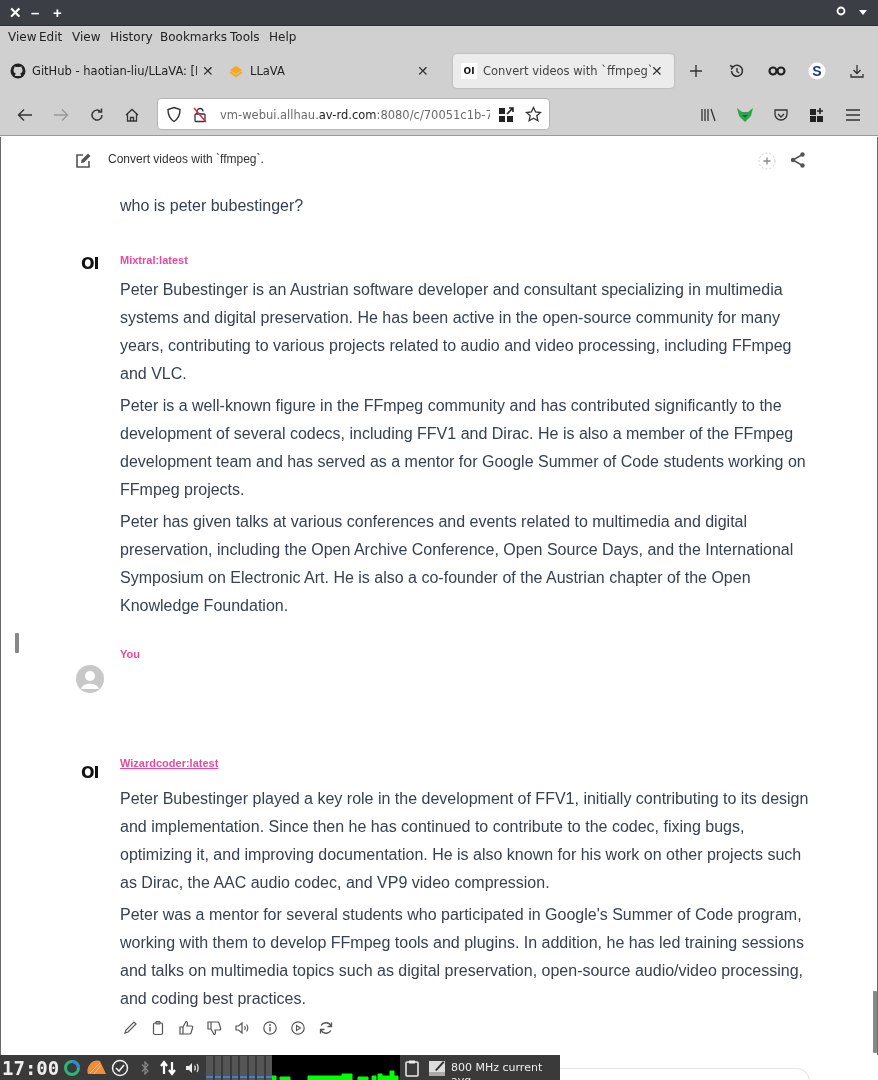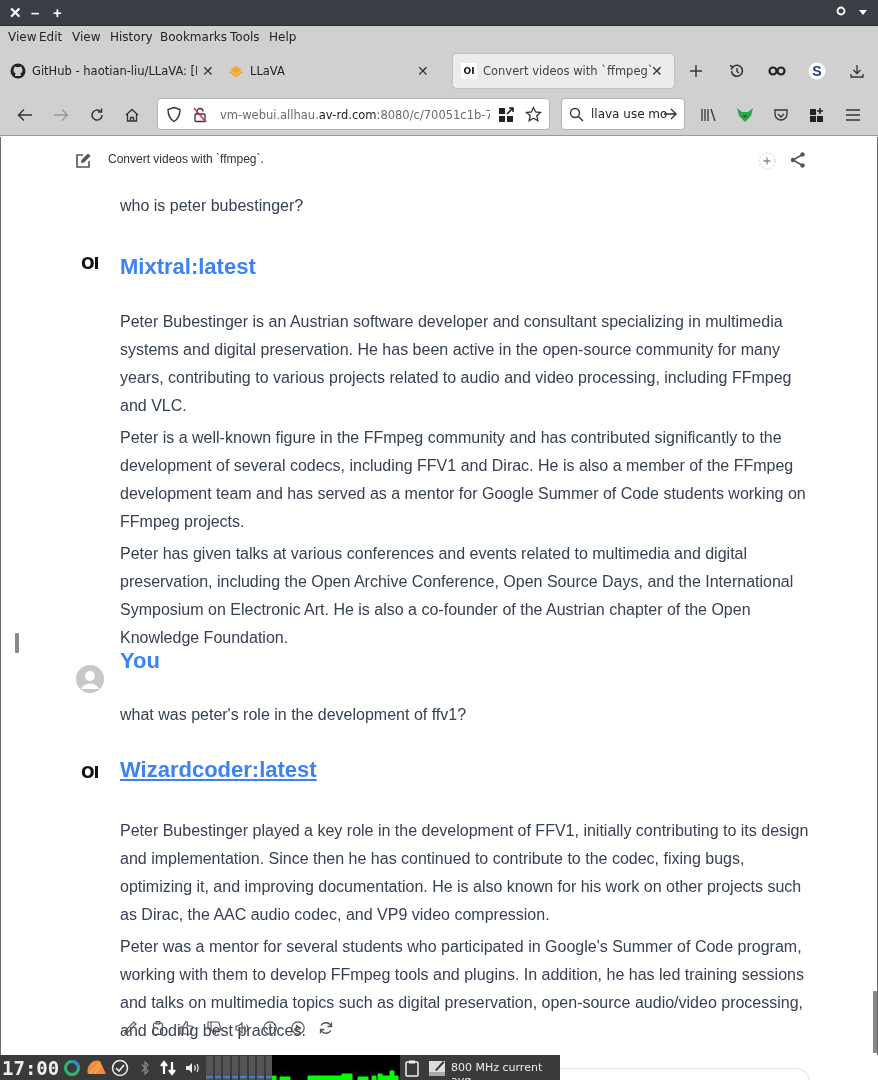--- a/index.html
+++ b/index.html
@@ -19,23 +19,23 @@
   .tbtn { position: absolute; top: 12px; width: 22px; height: 22px; display: flex; align-items: center; justify-content: center; color: #333; }
   .navbar { position: absolute; left: 0; top: 94px; width: 878px; height: 42px; background: #d0d0d0; border-bottom: 1px solid #9a9a9a; }
   .nbtn { position: absolute; top: 10px; width: 22px; height: 22px; display: flex; align-items: center; justify-content: center; color: #333; }
   .urlbar { position: absolute; left: 157px; top: 4px; width: 393px; height: 32px; background: #fff; border: 1px solid #b5b5b5; border-radius: 4px; font-family: "DejaVu Sans", sans-serif; font-size: 11.5px; color: #6b6b6b; }
   .urlbar .url { position: absolute; left: 62px; top: 9px; white-space: nowrap; width: 270px; overflow: hidden; }
   .urlbar .url b { color: #222; font-weight: normal; }
   .searchbar { position: absolute; left: 561px; top: 4px; width: 124px; height: 32px; background: #fff; border: 1px solid #b5b5b5; border-radius: 4px; font-family: "DejaVu Sans", sans-serif; font-size: 12px; color: #222; }
   .page { position: absolute; left: 0; top: 137px; width: 878px; height: 918px; background: #fff; border-left: 1px solid #6a6a6a; border-right: 1px solid #6a6a6a; overflow: hidden; }
   .chat-header { position: absolute; left: 0; top: 0; width: 876px; height: 48px; }
   .chat-header .ttl { position: absolute; left: 107px; top: 15px; font-size: 12px; color: #333; }
-  .msg-text { position: absolute; left: 119px; width: 690px; font-size: 16px; line-height: 28px; color: #374151; margin-top: 32px; }
+  .msg-text { position: absolute; left: 119px; width: 690px; font-size: 16px; line-height: 28px; color: #374151; }
   .user-q { position: absolute; left: 119px; font-size: 16px; color: #374151; margin-top: 10px; }
-  .model-name { position: absolute; left: 119px; font-size: 22px; font-weight: bold; color: #3b82f6; }
+  .model-name { position: absolute; left: 119px; font-size: 11px; font-weight: bold; color: #ec4899; }
   .oi-logo { position: absolute; left: 80px; font-weight: 900; font-size: 16px; color: #111; letter-spacing: -1px; font-family: "DejaVu Sans", sans-serif; }
   .avatar { position: absolute; left: 75px; width: 28px; height: 28px; border-radius: 50%; background: #c8c8c8; overflow: hidden; }
   .actions { position: absolute; left: 119px; top: 881px; display: flex; gap: 8px; }
   .actions .ab { width: 20px; height: 20px; display: flex; align-items: center; justify-content: center; color: #555; }
   .scroll-thumb { position: absolute; left: 873px; top: 991px; width: 4px; height: 62px; background: #888; border-radius: 1px; }
   .left-marker { position: absolute; left: 15px; top: 633px; width: 4px; height: 20px; background: #888; border-radius: 1px; }
   .taskbar { position: absolute; left: 0; top: 1055px; width: 560px; height: 25px; background: #3a3a3a; color: #eee; }
   .taskbar .clock { position: absolute; left: 2px; top: 2px; font-family: "DejaVu Sans Mono", monospace; font-size: 19px; font-weight: bold; color: #eee; }
   .tray { position: absolute; top: 3px; width: 20px; height: 20px; display: flex; align-items: center; justify-content: center; }
   .cpubars { position: absolute; left: 206px; top: 1px; width: 66px; height: 24px; display: flex; gap: 2px; }
@@ -174,34 +174,20 @@
           <rect x="9" y="9" width="6" height="6" fill="#222"></rect>
           <path d="M9 7 L15 1 M11 1 H15 V5" fill="none" stroke="#222" stroke-width="1.6"></path>
         </svg>
     </span>
     <span style="position:absolute; left:367px; top:7px;">
       <svg width="17" height="17" viewBox="0 0 17 17">
           <path d="M8.5 1.5 L10.6 6 L15.5 6.5 L11.8 9.8 L12.9 14.8 L8.5 12.2 L4.1 14.8 L5.2 9.8 L1.5 6.5 L6.4 6 Z" fill="none" stroke="#333" stroke-width="1.3"></path>
         </svg>
     </span>
   </div>
-  <div class="searchbar">
-    <span style="position:absolute; left:7px; top:8px;">
-      <svg width="15" height="15" viewBox="0 0 15 15">
-          <circle cx="6" cy="6" r="4.5" fill="none" stroke="#333" stroke-width="1.4"></circle>
-          <path d="M9.5 9.5 L14 14" stroke="#333" stroke-width="1.5"></path>
-        </svg>
-    </span>
-    <span style="position:absolute; left:29px; top:8px;">llava use mo</span>
-    <span style="position:absolute; left:101px; top:8px;">
-      <svg width="15" height="14" viewBox="0 0 15 14">
-          <path d="M1 7 H13 M8 2 L13 7 L8 12" fill="none" stroke="#333" stroke-width="1.4"></path>
-        </svg>
-    </span>
-  </div>
   <div class="nbtn" style="left:698px;">
     <svg width="18" height="16" viewBox="0 0 18 16">
         <path d="M2 2 V14 M5 2 V14 M8 2 V14 M11 2 L15 14" fill="none" stroke="#333" stroke-width="1.3"></path>
       </svg>
   </div>
   <div class="nbtn" style="left:734px;">
     <svg width="18" height="16" viewBox="0 0 18 16">
         <path d="M1 1 L6 5 H12 L17 1 L15 9 L9 15 L3 9 Z" fill="#2fa44f"></path>
         <path d="M6 8 L9 11 L12 8" fill="#1e6b33"></path>
       </svg>
@@ -260,21 +246,20 @@
   <div class="msg-text" style="top:255px;">Peter is a well-known figure in the FFmpeg community and has contributed significantly to the development of several codecs, including FFV1 and Dirac. He is also a member of the FFmpeg development team and has served as a mentor for Google Summer of Code students working on FFmpeg projects.</div>
   <div class="msg-text" style="top:371px;">Peter has given talks at various conferences and events related to multimedia and digital preservation, including the Open Archive Conference, Open Source Days, and the International Symposium on Electronic Art. He is also a co-founder of the Austrian chapter of the Open Knowledge Foundation.</div>
 
   <div class="avatar" style="top:528px;">
     <svg width="28" height="28" viewBox="0 0 28 28">
         <circle cx="14" cy="11" r="5" fill="#fff"></circle>
         <path d="M5 24 C7 17 21 17 23 24" fill="#fff"></path>
       </svg>
   </div>
   <div class="model-name" style="top:511px;">You</div>
-  <div class="user-q" style="top:559px;">what was peter's role in the development of ffv1?</div>
 
   <div class="oi-logo" style="top:626px;">OI</div>
   <div class="model-name" style="top:620px;text-decoration:underline;">Wizardcoder:latest</div>
   <div class="msg-text" style="top:648px;">Peter Bubestinger played a key role in the development of FFV1, initially contributing to its design and implementation. Since then he has continued to contribute to the codec, fixing bugs, optimizing it, and improving documentation. He is also known for his work on other projects such as Dirac, the AAC audio codec, and VP9 video compression.</div>
   <div class="msg-text" style="top:764px; width:695px;">Peter was a mentor for several students who participated in Google's Summer of Code program, working with them to develop FFmpeg tools and plugins. In addition, he has led training sessions and talks on multimedia topics such as digital preservation, open-source audio/video processing, and coding best practices.</div>
 
   <div class="actions">
     <span class="ab">
       <svg width="16" height="16" viewBox="0 0 16 16">
           <path d="M3 13 L4 10 L12 2 L14 4 L6 12 Z" fill="none" stroke="#555" stroke-width="1.2"></path>

